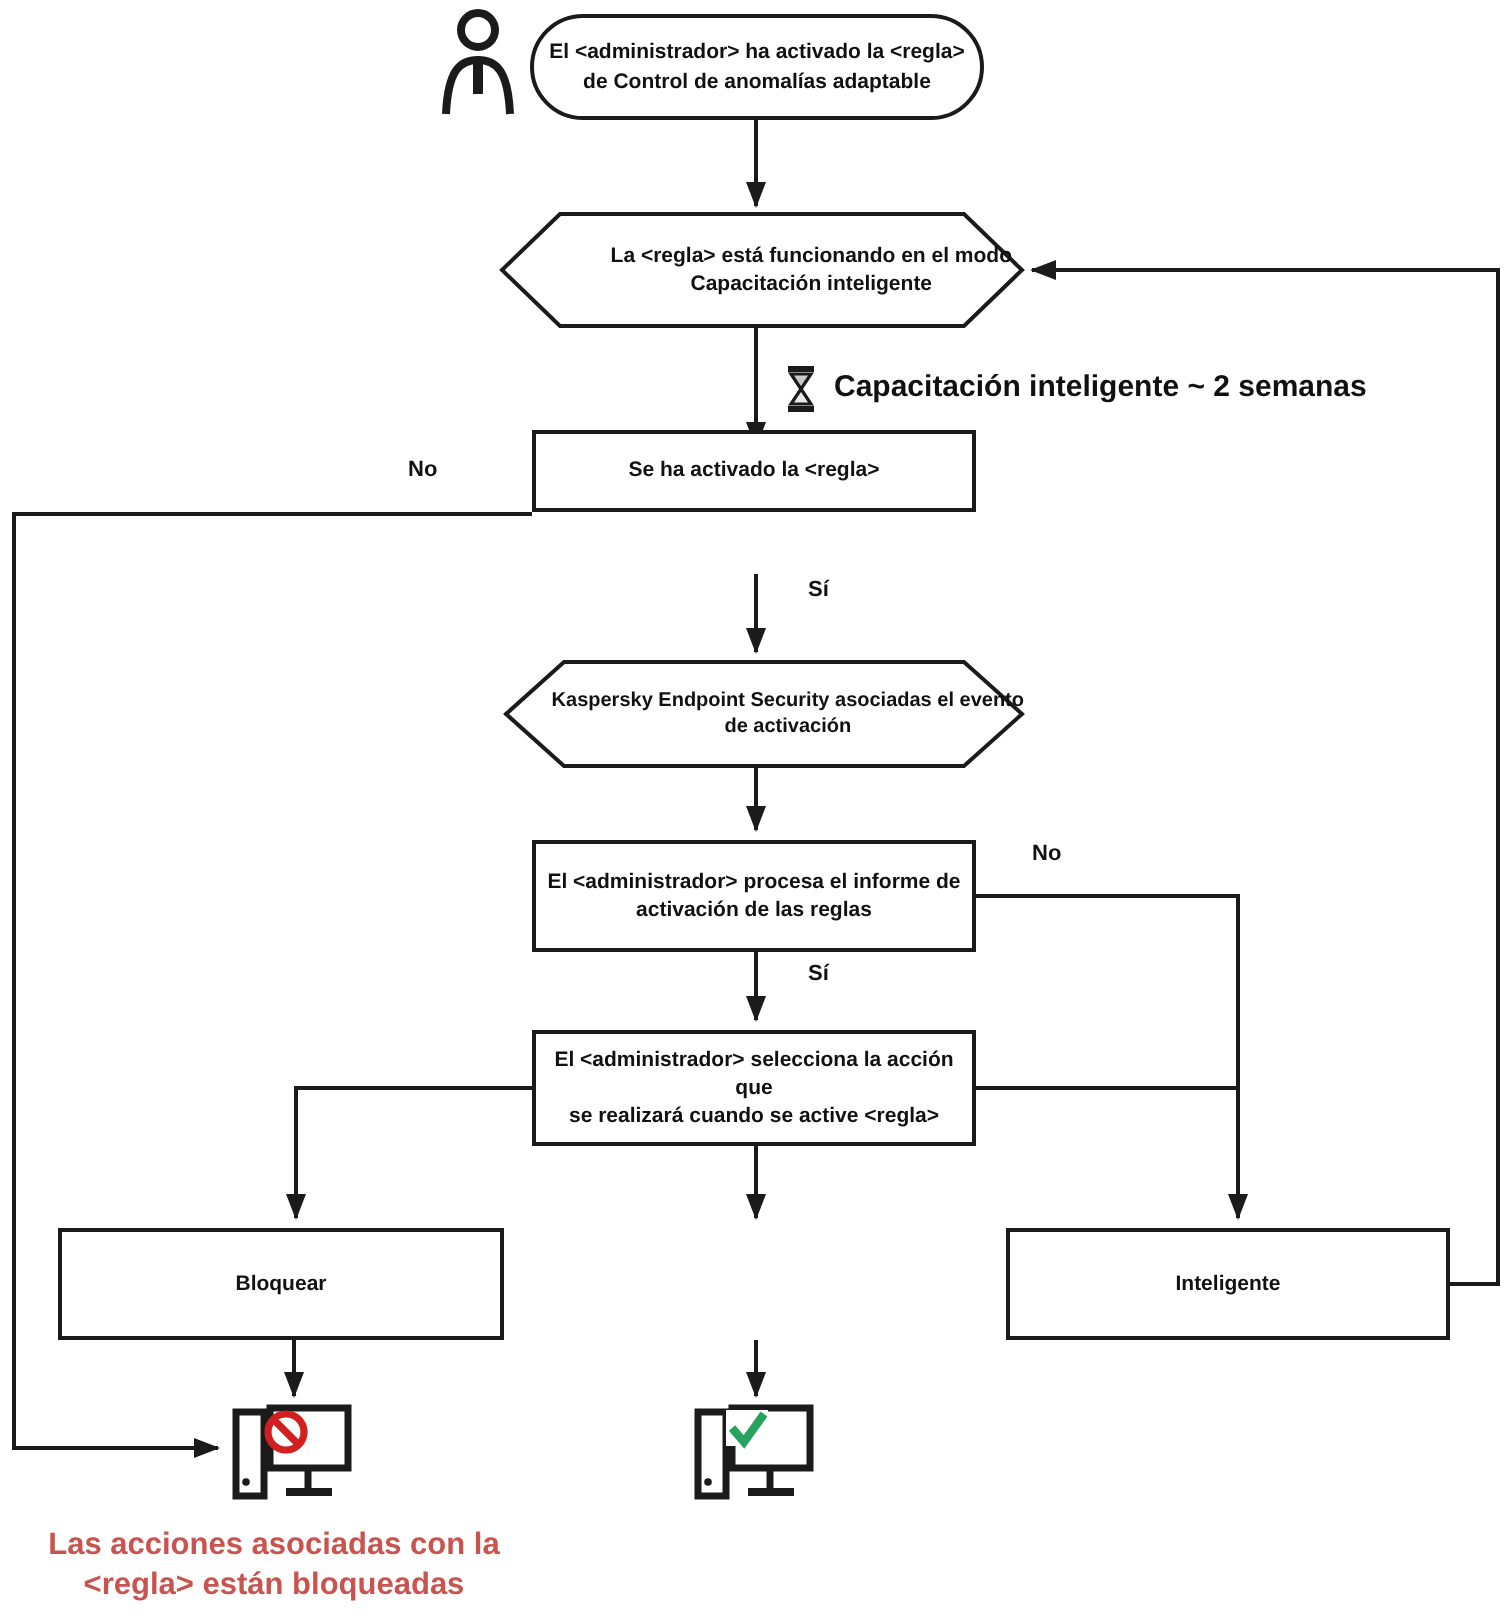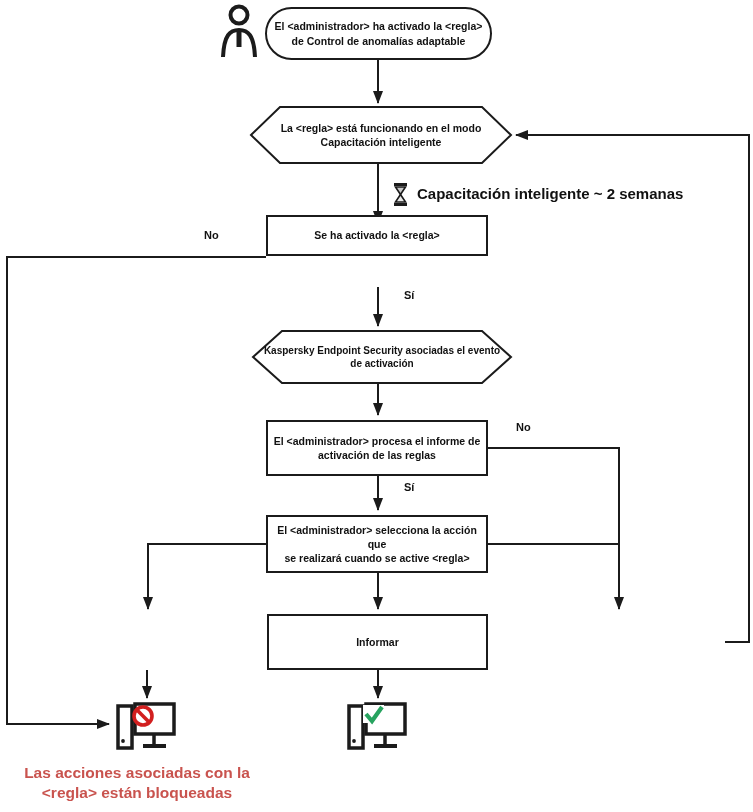--- a/index.html
+++ b/index.html
@@ -8,21 +8,21 @@
     font-family:"Liberation Sans", sans-serif;color:#1b1b1b;overflow:hidden;font-weight:bold;
   }
   #wires{position:absolute;left:0;top:0;width:753px;height:812px;}
   .node{
     position:absolute;box-sizing:border-box;border:2px solid #1b1b1b;background:#fff;
     display:flex;align-items:center;justify-content:center;
   }
   .node-text,.hex-text{
     white-space:pre-line;text-align:center;font-size:10.5px;line-height:1.35;color:#111;
   }
-  .hex-wrap{position:absolute;display:flex;align-items:center;justify-content:center;}
+  .hex-wrap{position:absolute;display:flex;align-items:center;justify-content:flex-end;}
   .stadium{border-radius:27px;}
   .edge-label{position:absolute;font-size:11px;color:#111;}
   .training-label{position:absolute;font-size:15px;color:#111;white-space:nowrap;}
   .outcome{
     position:absolute;font-size:15.5px;line-height:1.32;text-align:center;
     white-space:pre-line;display:flex;justify-content:center;
   }
   .icon-abs{position:absolute;}
 </style>
 </head>
@@ -95,22 +95,25 @@
 activación de las reglas</span>
   </div>
   <div class="edge-label" style="left:516px;top:421px">No</div>
   <div class="edge-label" style="left:404px;top:481px">Sí</div>
 
   <div class="node" style="left:266px;top:515px;width:222px;height:58px">
     <span class="node-text">El &lt;administrador&gt; selecciona la acción que
 se realizará cuando se active &lt;regla&gt;</span>
   </div>
 
-  <div class="node" style="left:267px;top:614px;width:221px;height:56px">
-    <span class="node-text">Informar</span>
+  <div class="node" style="left:29px;top:614px;width:223px;height:56px">
+    <span class="node-text">Bloquear</span>
+  </div>
+  <div class="node" style="left:503px;top:614px;width:222px;height:56px">
+    <span class="node-text">Inteligente</span>
   </div>
 
   <svg class="icon-abs" style="left:115px;top:702px" width="66" height="54" viewBox="0 0 66 54">
     <rect x="3" y="4" width="14" height="42" fill="#fff" stroke="#1b1b1b" stroke-width="3.5"></rect>
     <circle cx="8" cy="39" r="1.9" fill="#1b1b1b"></circle>
     <rect x="20" y="2" width="39" height="30" fill="#fff" stroke="#1b1b1b" stroke-width="3.5"></rect>
     <path d="M39,33 V42" stroke="#1b1b1b" stroke-width="3.5" fill="none"></path>
     <path d="M28,44 H51" stroke="#1b1b1b" stroke-width="4" fill="none"></path>
     <circle cx="28" cy="14" r="9" fill="#ffffff" stroke-width="3.6" stroke="#d21f1f"></circle>
     <path d="M21.8,7.8 L34.2,20.2" fill="none" stroke-width="3.6" stroke="#d21f1f"></path>

